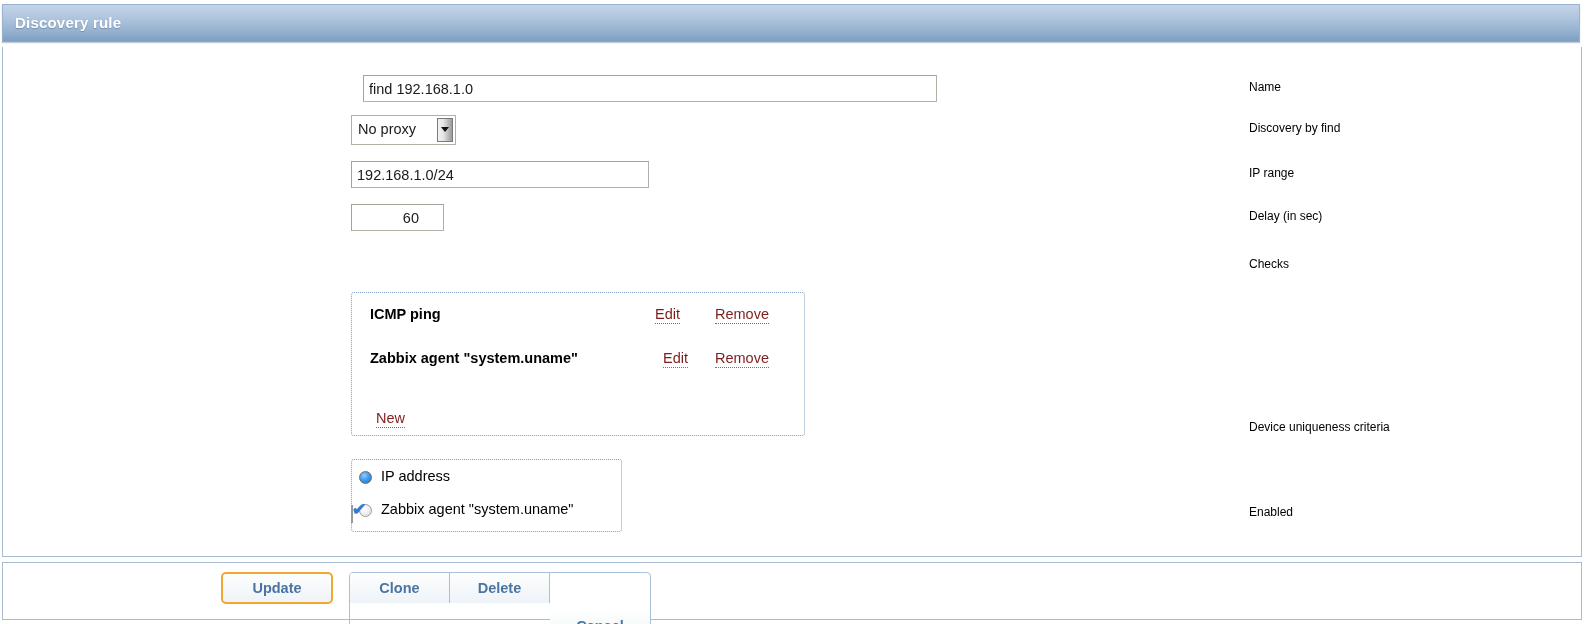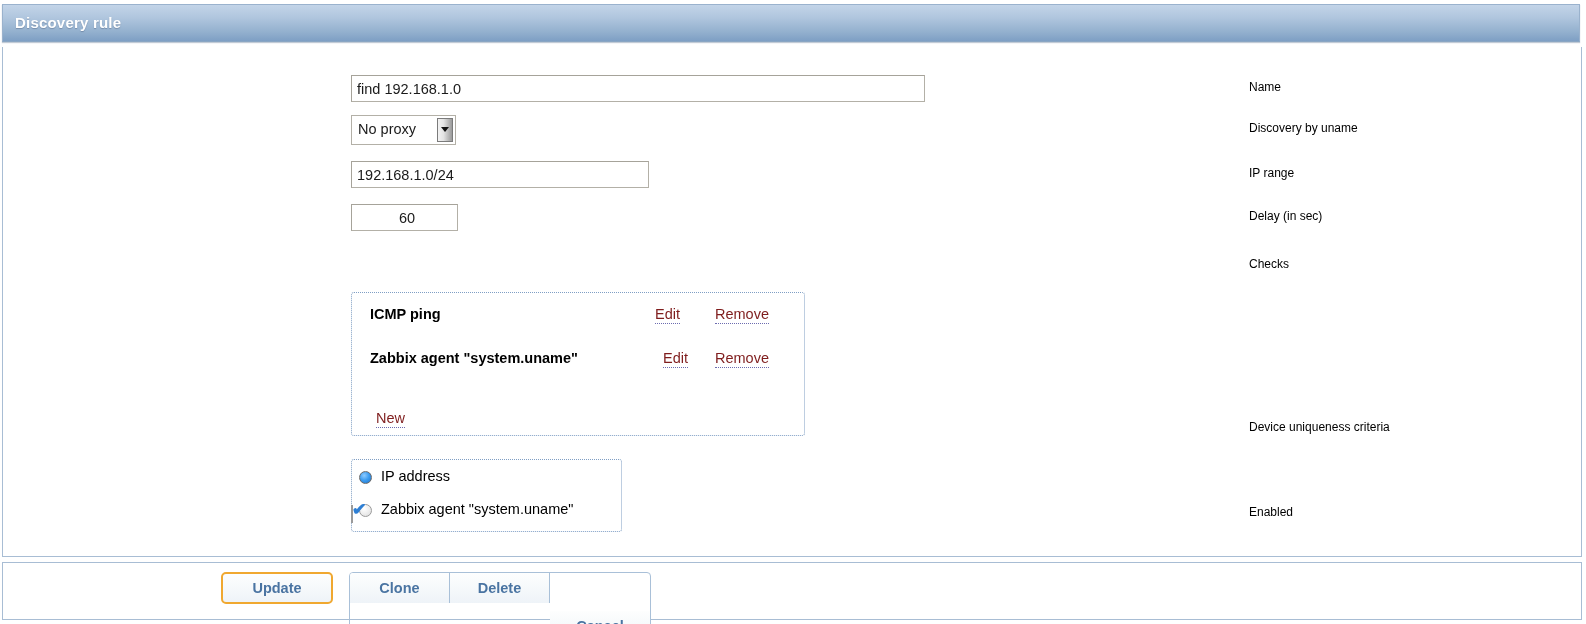--- a/index.html
+++ b/index.html
@@ -103,21 +103,21 @@
     color: #1a1a1a;
     background: #ffffff;
     border: 1px solid #b3b0a7;
     border-top-color: #a6a39a;
     border-left-color: #a6a39a;
     outline: none;
     border-radius: 0;
   }
   input.txt.name   { width: 574px; }
   input.txt.iprange{ width: 298px; }
-  input.txt.delay  { width: 107px; text-align: center; padding-right: 0; }
+  input.txt.delay  { width: 93px; text-align: right; padding-right: 24px; }
 
   
   .selwrap {
     position: relative;
     display: inline-block;
     box-sizing: border-box;
     width: 105px;
     height: 30px;
     border: 1px solid #b3b0a7;
     background: #ffffff;
@@ -303,27 +303,27 @@
 <div id="page">
 
   <div class="titlebar">
     <span class="title-text">Discovery rule</span>
   </div>
 
   <div class="form-panel">
 
     <div class="frow" style="top:28px;">
       <span class="flabel" style="top:5px;">Name</span>
-      <span class="fcontrol" style="top:0;">
+      <span class="fcontrol" style="top:0;margin-left:12px;">
         <input class="txt name" type="text" value="find 192.168.1.0" style="">
       </span>
     </div>
 
     <div class="frow" style="top:68px;">
-      <span class="flabel" style="top:6px;">Discovery by uname</span>
+      <span class="flabel" style="top:6px;">Discovery by find</span>
       <span class="fcontrol" style="top:0;">
         <span class="selwrap">
           <span class="seltext">No proxy</span>
           <span class="selbtn"></span>
         </span>
       </span>
     </div>
 
     <div class="frow" style="top:114px;">
       <span class="flabel" style="top:5px;">IP range</span>

